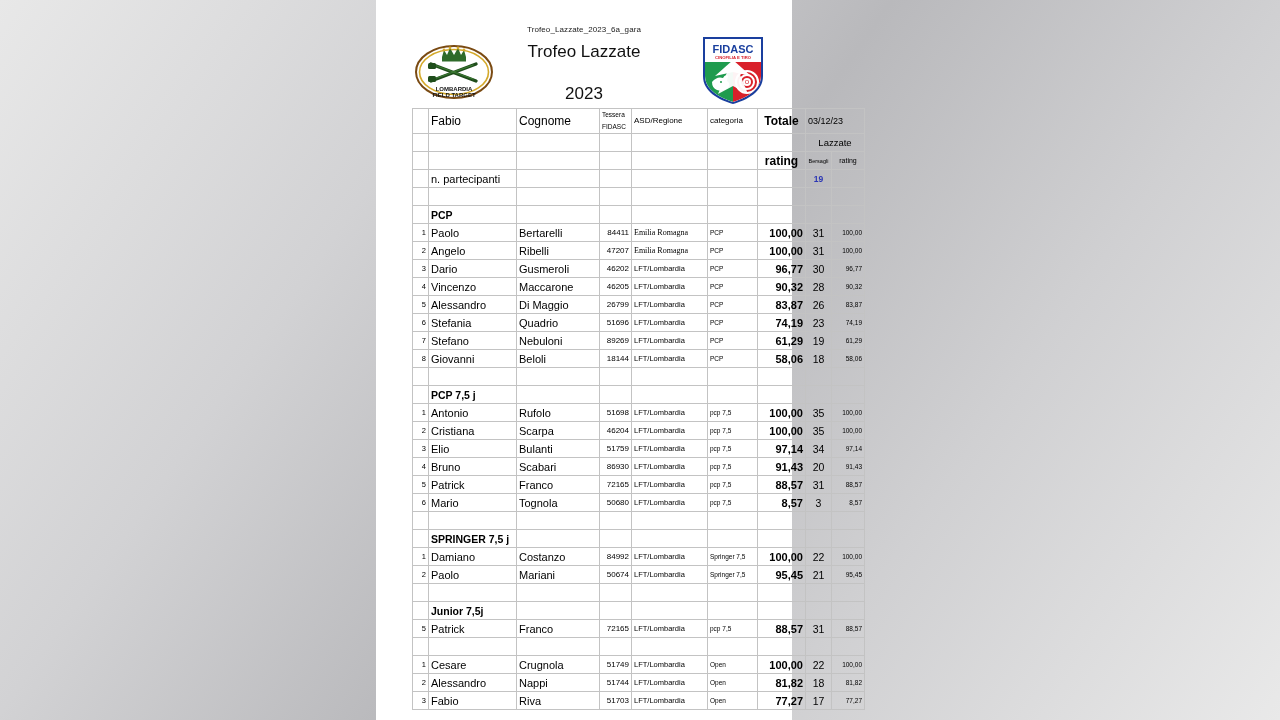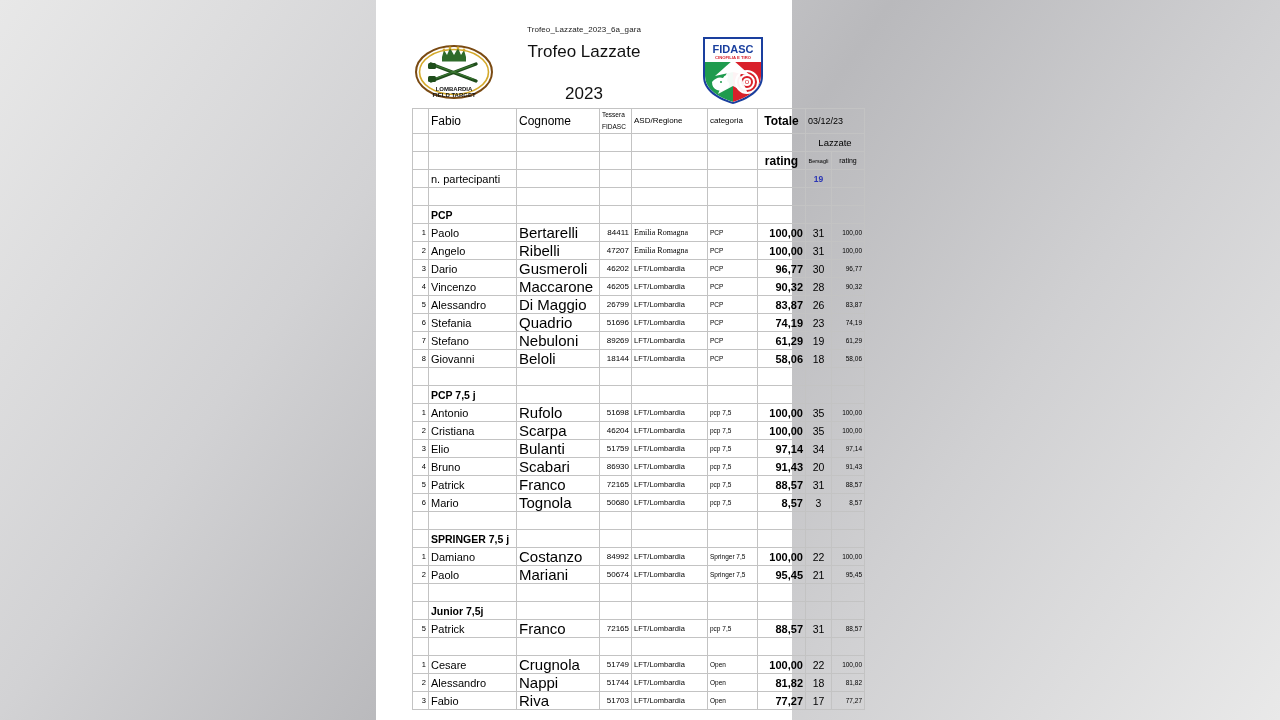--- a/index.html
+++ b/index.html
@@ -95,21 +95,21 @@
   .h-date  { font-size: 9px; text-align: left; }
   .h-lazz  { font-size: 9.5px; text-align: center; }
   .h-bers  { font-size: 5.5px; text-align: center; }
   .h-rat   { font-size: 7px; text-align: center; }
   .partecipanti { font-size: 11px; }
   .npart { font-size: 8.5px; font-weight: bold; color: #2b36b5; text-align: center; }
 
   
   .rank { font-size: 7.5px; text-align: right; padding-right: 3px; }
   .nome { font-size: 11px; }
-  .cogn { font-size: 15px; margin-left: 44px; }
+  .cogn { font-size: 11px; margin-left: 44px; }
   .tess { font-size: 8px; text-align: right; padding-right: 2px; }
   .asd  { font-size: 7.5px; }
   .asd-serif { font-family: "Liberation Serif", serif; font-size: 8px; }
   .cat  { font-size: 6.5px; }
   .tot  { font-size: 11px; font-weight: bold; text-align: right; padding-right: 3px; }
   .bers { font-size: 10.5px; text-align: center; }
   .rat  { font-size: 6.5px; text-align: right; padding-right: 3px; }
   .section { font-size: 10.5px; font-weight: bold; }
 </style>
 </head>

